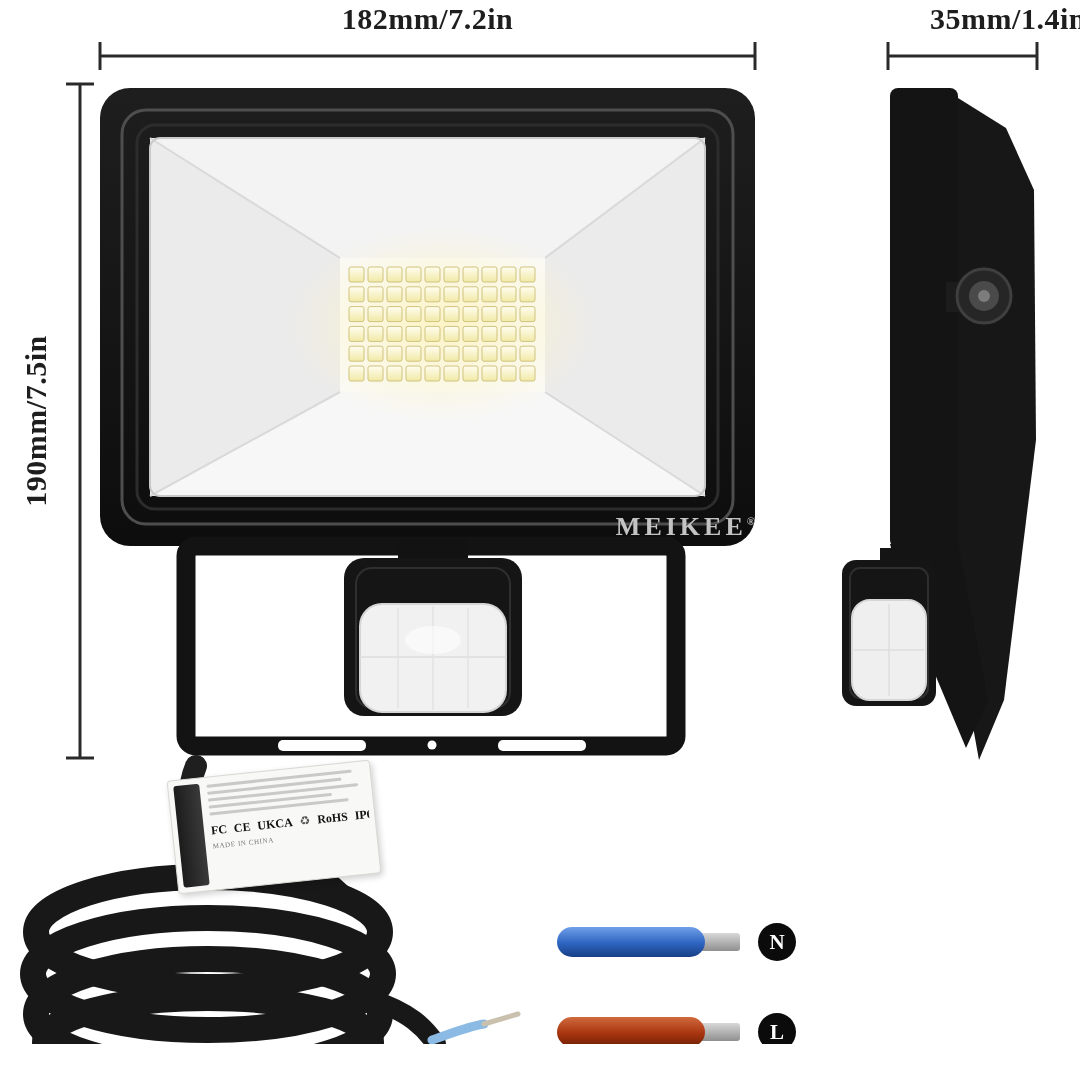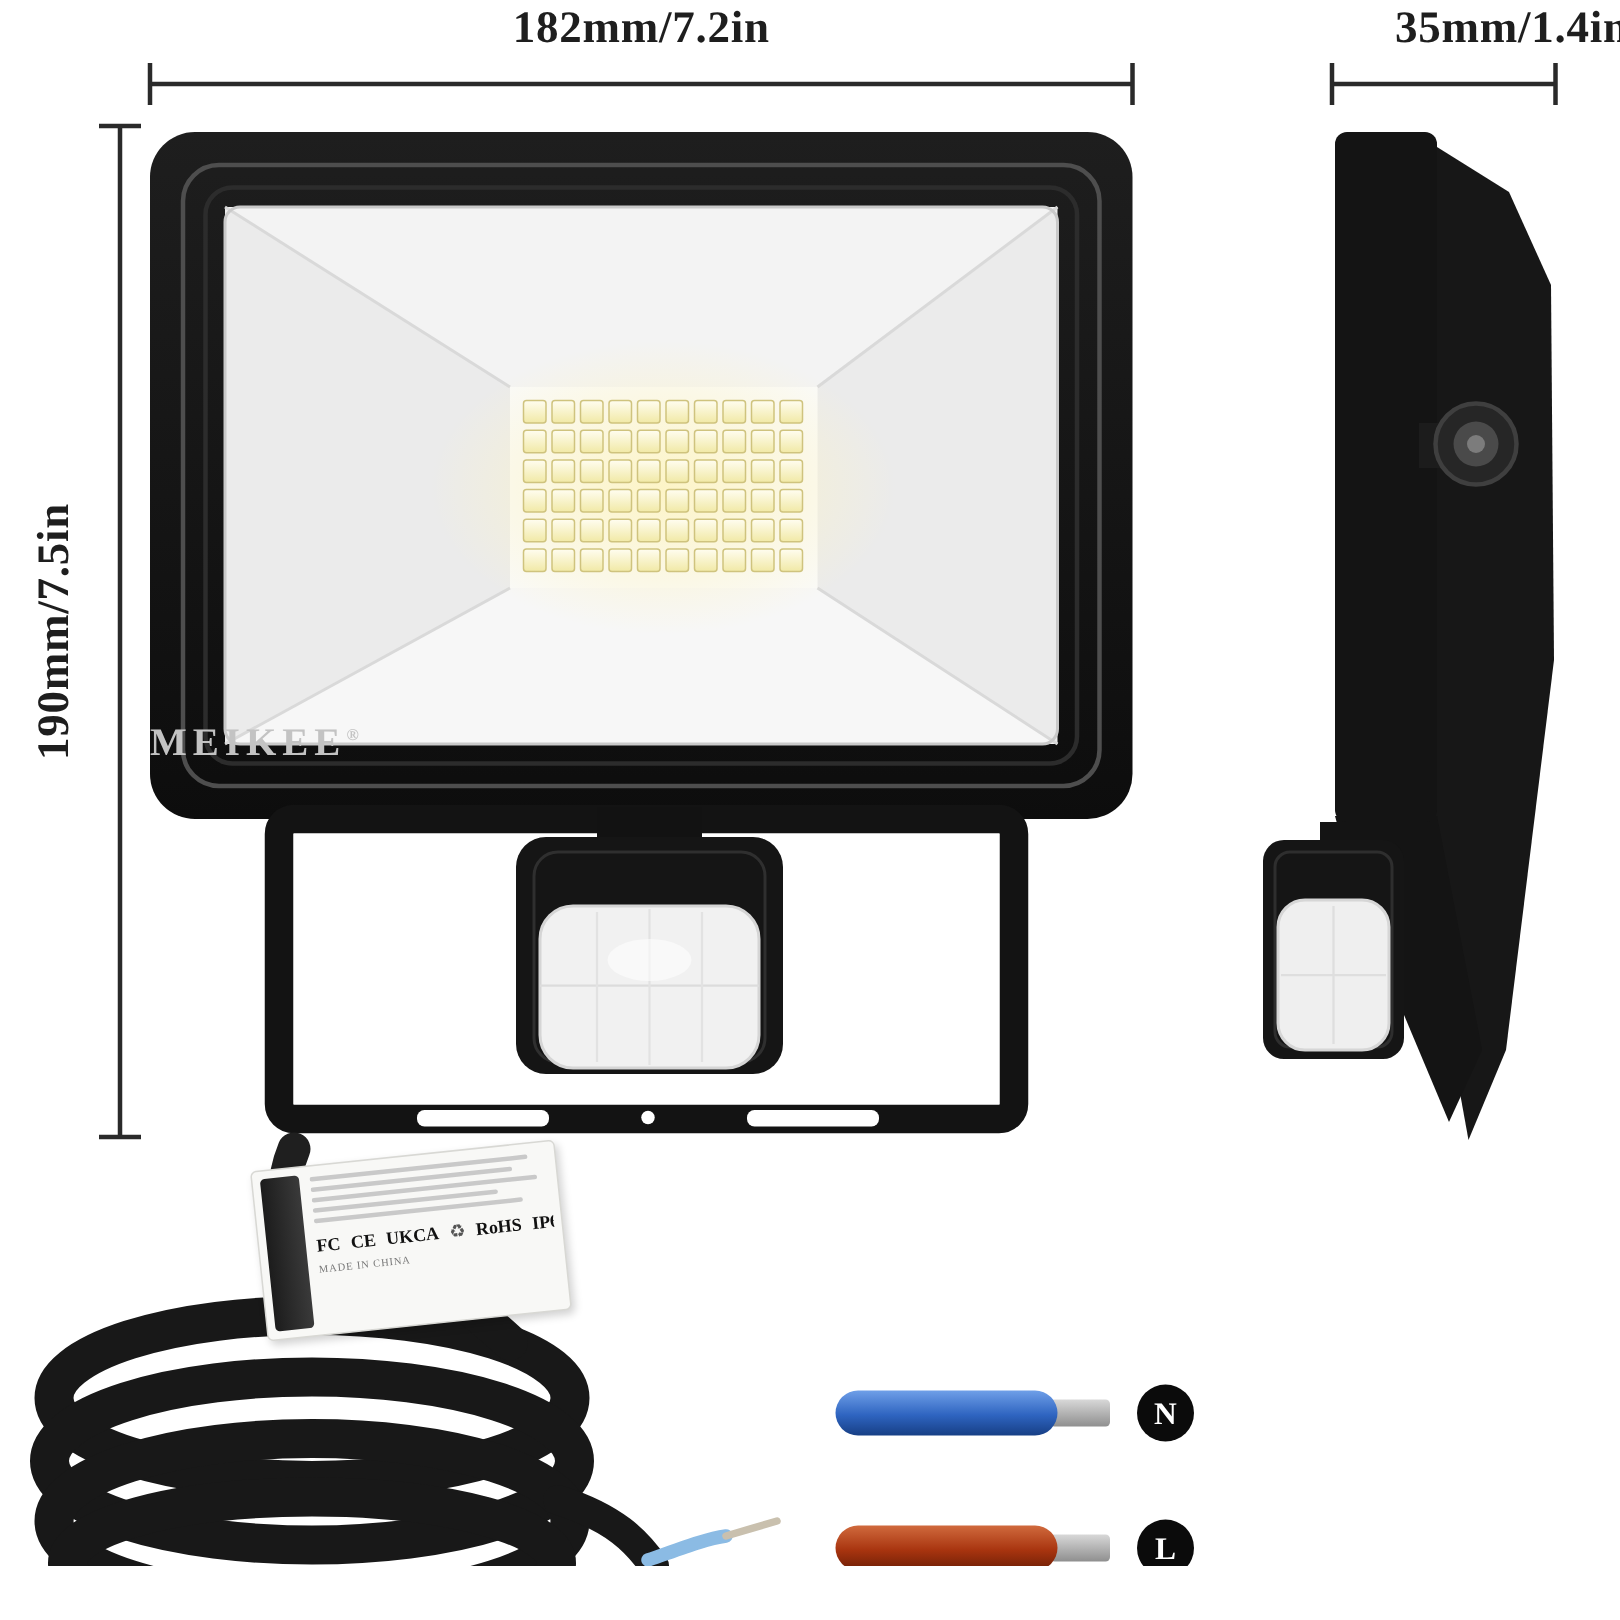--- a/index.html
+++ b/index.html
@@ -4,21 +4,21 @@
 <style>
   html,body{margin:0;padding:0;background:#fff;}
   #canvas{position:relative;width:1080px;height:1044px;background:#ffffff;overflow:hidden;
           font-family:Liberation Serif, serif;}
   #scene{position:absolute;left:0;top:0;z-index:1;}
   .dim-label{position:absolute;color:#1e1e1e;font-size:30px;font-weight:600;text-align:center;
              letter-spacing:0.5px;z-index:2;}
   #dim-width-label{left:100px;top:2px;width:655px;}
   #dim-depth-label{left:908px;top:2px;width:200px;}
   #dim-height-label{left:-64px;top:404px;width:200px;transform:rotate(-90deg);}
-  #brand{position:absolute;left:100px;top:480px;width:655px;text-align:left;z-index:3;
+  #brand{position:absolute;left:100px;top:512px;width:655px;text-align:right;z-index:3;
          color:#c3c3c3;font-weight:bold;font-size:26px;letter-spacing:4px;}
   #brand sup{font-size:11px;letter-spacing:0;}
   
   #label-tag{position:absolute;left:172px;top:770px;width:204px;height:114px;z-index:4;
              background:#f8f8f6;border:1px solid #d8d8d4;border-radius:4px;
              transform:rotate(-6deg);box-shadow:2px 3px 6px rgba(0,0,0,.18);
              display:flex;flex-direction:row;padding:5px;box-sizing:border-box;}
   .tag-stripe{width:26px;border-radius:3px;background:linear-gradient(90deg,#1c1c1c,#3a3a3a);
               margin-right:7px;flex:none;}
   .tag-body{flex:1;display:flex;flex-direction:column;overflow:hidden;}

